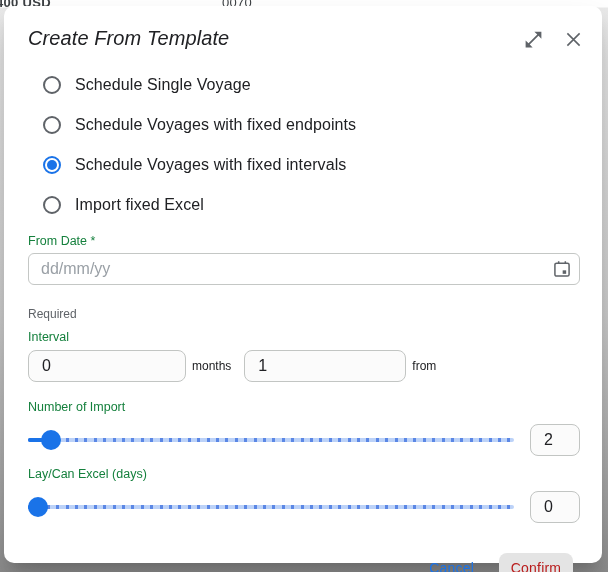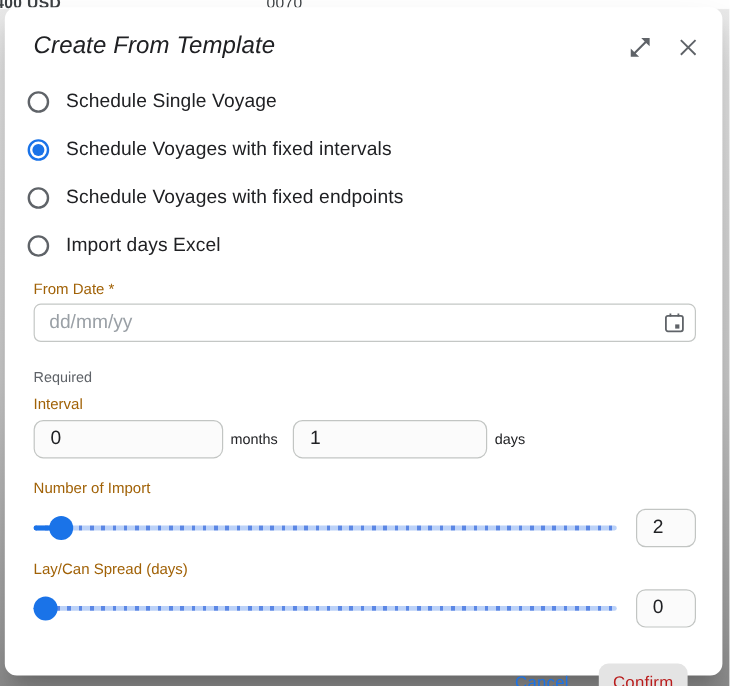--- a/index.html
+++ b/index.html
@@ -15,30 +15,30 @@
     background:#ffffff; border-radius:10px;
     box-shadow:0 11px 15px -7px rgba(0,0,0,.2), 0 24px 38px 3px rgba(0,0,0,.14); }
 
   .header { display:flex; align-items:flex-start; justify-content:space-between; padding:19px 16px 0 24px;font-style:italic; }
   .title { font-size:20px; font-weight:500; color:#202124; line-height:26px; letter-spacing:.1px; }
   .header-icons { display:flex; gap:16px; padding-top:2px; }
   .icon-btn { width:24px; height:24px; border:none; background:transparent; cursor:pointer; padding:1px; color:#5f6368; }
   .icon-btn svg { width:21px; height:21px; display:block; }
 
   .radio-group { margin-top:22px; }
-  .radio-row { display:flex; align-items:center; height:24px; margin-bottom:16px; padding:0 16px; cursor:pointer; }
+  .radio-row { display:flex; align-items:center; height:24px; margin-bottom:16px; padding:0 36px; cursor:pointer; }
   .radio { width:18px; height:18px; border-radius:50%; border:2px solid #5f6368; margin-left:3px; margin-right:14px;
     position:relative; flex:0 0 auto; background:#fff; }
   .radio.selected { border-color:#1a73e8; }
   .radio.selected::after { content:""; position:absolute; left:2px; top:2px; width:10px; height:10px;
     border-radius:50%; background:#1a73e8; }
   .radio-label { font-size:16px; color:#202124; letter-spacing:.1px; }
 
   .content { padding:0 22px 0 24px; }
-  .field-label { font-size:12.5px; color:#a16207; line-height:16px; }
+  .field-label { font-size:12.5px; color:#15803d; line-height:16px; }
   .lbl-fromdate { margin-top:9px; }
   .helper { font-size:12px; color:#5f6368; margin-top:22px; line-height:15px; }
   .lbl-interval { margin-top:7px; }
   .lbl-voyages { margin-top:17px; }
   .lbl-laycan { margin-top:9px; }
 
   .date-wrap { position:relative; margin-top:4px; height:32px; }
   .date-input { width:100%; height:32px; border:1px solid #c4c7c5; border-radius:6px;
     padding:0 42px 0 12px; font-size:16px; color:#202124; background:#fff; outline:none;
     font-family:"Liberation Sans","DejaVu Sans",sans-serif; }
@@ -95,30 +95,30 @@
         </button>
       </div>
     </div>
 
     <div class="radio-group">
       <div class="radio-row">
         <span class="radio"></span>
         <span class="radio-label">Schedule Single Voyage</span>
       </div>
       <div class="radio-row">
+        <span class="radio"></span>
+        <span class="radio-label">Schedule Voyages with fixed endpoints</span>
+      </div>
+      <div class="radio-row">
         <span class="radio selected"></span>
         <span class="radio-label">Schedule Voyages with fixed intervals</span>
       </div>
       <div class="radio-row">
         <span class="radio"></span>
-        <span class="radio-label">Schedule Voyages with fixed endpoints</span>
-      </div>
-      <div class="radio-row">
-        <span class="radio"></span>
-        <span class="radio-label">Import days Excel</span>
+        <span class="radio-label">Import fixed Excel</span>
       </div>
     </div>
 
     <div class="content">
 
       <div class="field-label lbl-fromdate">From Date *</div>
       <div class="date-wrap">
         <input class="date-input" type="text" placeholder="dd/mm/yy" style="">
         <button class="cal-btn">
           <svg viewBox="0 0 24 24" fill="none" stroke="currentColor" stroke-width="1.8">
@@ -128,34 +128,34 @@
           </svg>
         </button>
       </div>
       <div class="helper">Required</div>
 
       <div class="field-label lbl-interval">Interval</div>
       <div class="interval-row">
         <input class="box-input in-months" type="text" value="0" style="">
         <span class="unit unit-months">months</span>
         <input class="box-input in-days" type="text" value="1" style="">
-        <span class="unit">days</span>
+        <span class="unit">from</span>
       </div>
 
       <div class="field-label lbl-voyages">Number of Import</div>
       <div class="slider-row">
         <div class="slider">
           <div class="track"></div>
           <div class="fill" style="width:23px"></div>
           <div class="thumb" style="left:13px"></div>
         </div>
         <input class="box-input val-input" type="text" value="2" style="">
       </div>
 
-      <div class="field-label lbl-laycan">Lay/Can Spread (days)</div>
+      <div class="field-label lbl-laycan">Lay/Can Excel (days)</div>
       <div class="slider-row">
         <div class="slider">
           <div class="track"></div>
           <div class="fill" style="width:10px"></div>
           <div class="thumb" style="left:0px"></div>
         </div>
         <input class="box-input val-input" type="text" value="0" style="">
       </div>
 
       <div class="footer">

